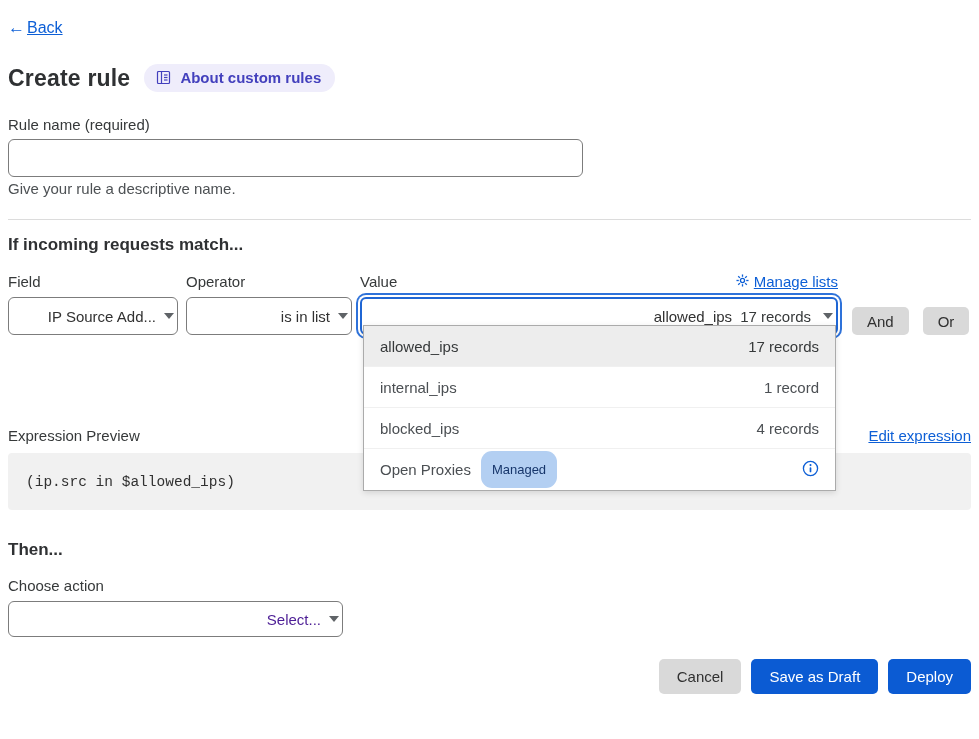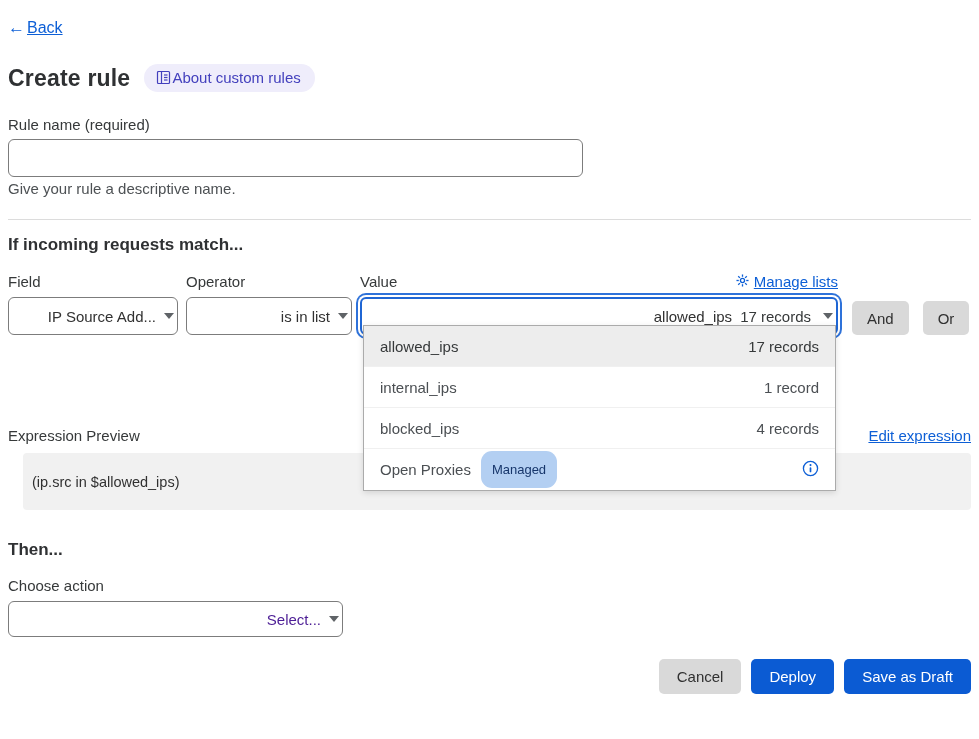--- a/index.html
+++ b/index.html
@@ -13,23 +13,23 @@
 
   
   .back-link { display:inline-flex; align-items:center; gap:2px; color:#0d5fd6; text-decoration:none; font-size:16px; cursor:pointer; }
   .back-link .arrow { text-decoration:none; font-size:17px; }
   .back-link .back-text { text-decoration:underline; }
 
   
   .header-row { display:flex; align-items:center; gap:14px; margin-top:26px; }
   .page-title { font-size:23px; font-weight:700; color:#2f3133; letter-spacing:0.2px; }
   .about-badge {
-    display:inline-flex; align-items:center; gap:1px;
+    display:inline-flex; align-items:center; gap:9px;
     background:#efedfb; color:#4340bd;
-    font-size:15px; padding:5px 14px 6px 12px; border-radius:14px; cursor:pointer;
+    font-size:15px; padding:5px 14px 6px 12px; border-radius:14px; cursor:pointer;font-weight:bold;
   }
   .about-badge svg { display:block; }
 
   
   .rule-name-label { margin-top:24px; font-size:15px; color:#36393a; }
   .rule-name-input {
     display:block; margin-top:6px; width:575px; height:38px;
     border:1px solid #7c7c7c; border-radius:6px; font-size:15px; padding:0 12px;
     font-family:inherit; color:#313131; background:#fff; outline:none;
   }
@@ -65,21 +65,21 @@
     border:2px solid #1f66d4;
     box-shadow:0 0 0 2px #ffffff, 0 0 0 4px #2e72da;
   }
   .records-text { color:#36393a; margin-right:4px; }
 
   
   .andor-group { display:flex; gap:14px; margin-left:6px; }
   .btn { border:none; border-radius:5px; font-family:inherit; font-size:15px; cursor:pointer; }
   .btn-gray { background:#d9d9d9; color:#313131; }
   .btn-blue { background:#0b5bd3; color:#ffffff; }
-  .btn-andor { height:34px; padding:0 15px; }
+  .btn-andor { height:28px; padding:0 15px; }
 
   
   .dropdown-panel {
     position:absolute; top:52px; left:3px; width:473px;
     background:#ffffff; border:1px solid #ababab;
     box-shadow:0 2px 6px rgba(0,0,0,0.12);
     z-index:20;
   }
   .dropdown-item {
     height:41px; display:flex; align-items:center; justify-content:space-between;
@@ -93,23 +93,23 @@
     background:#b3cff2; color:#17366b; font-size:13px;
     padding:11px 11px; border-radius:11px;
   }
 
   
   .expression-label-row { display:flex; justify-content:space-between; align-items:center; margin-top:92px; }
   .expression-label { font-size:15px; color:#36393a; }
   .edit-expression { color:#0d5fd6; font-size:15px; text-decoration:underline; cursor:pointer; }
   .expression-block {
     margin-top:9px; background:#f1f1f1; border-radius:4px; height:57px;
-    display:flex; align-items:center; padding:0 9px;
-    font-family:Liberation Sans, sans-serif;
-    font-size:14.5px; color:#313131;margin-left:15px;
+    display:flex; align-items:center; padding:0 18px;
+    font-family:Liberation Mono, monospace;
+    font-size:14.5px; color:#313131;
   }
 
   
   .then-heading { margin-top:30px; }
   .choose-action-label { margin-top:17px; font-size:15px; color:#36393a; }
   .action-select { width:335px; height:36px; margin-top:7px; }
 
   
   .footer-row { display:flex; justify-content:flex-end; gap:10px; margin-top:22px; }
   .btn-footer { height:35px; padding:0 18px; }
@@ -239,17 +239,17 @@
 
   <h2 class="section-heading then-heading">Then...</h2>
   <div class="choose-action-label">Choose action</div>
   <div class="select-box action-select">
     <span class="grow placeholder">Select...</span>
     <span class="caret"></span>
   </div>
 
   <div class="footer-row">
     <button class="btn btn-gray btn-footer">Cancel</button>
+    <button class="btn btn-blue btn-footer">Save as Draft</button>
     <button class="btn btn-blue btn-footer">Deploy</button>
-    <button class="btn btn-blue btn-footer">Save as Draft</button>
   </div>
 
 </div>
 
 </body></html>

